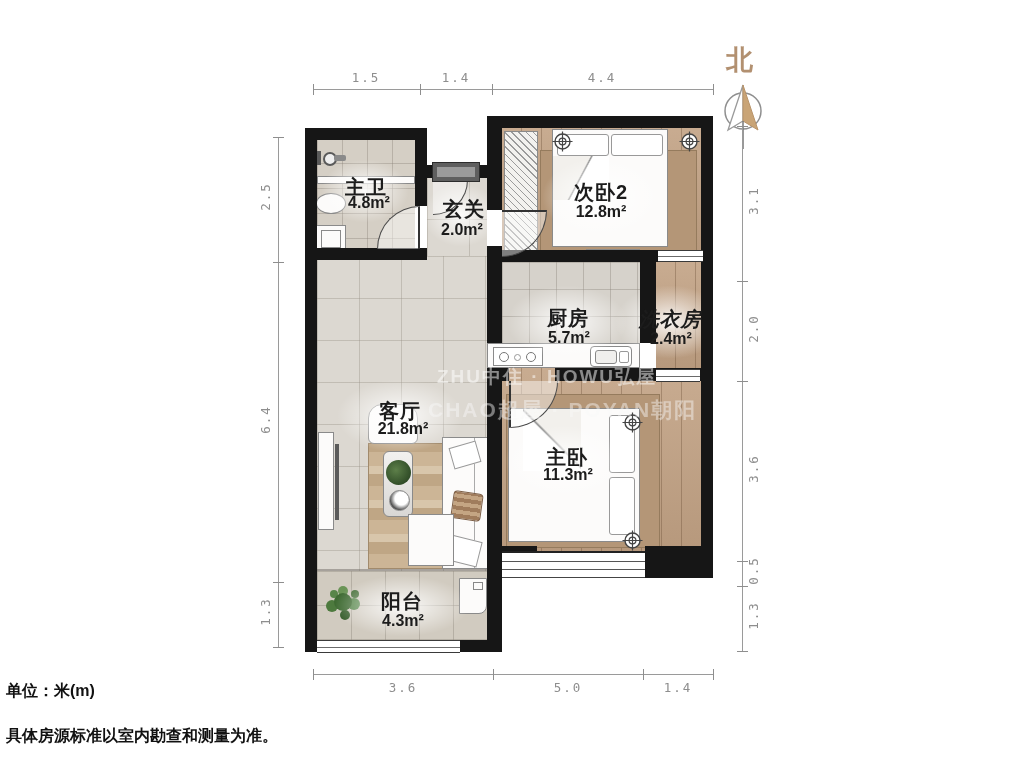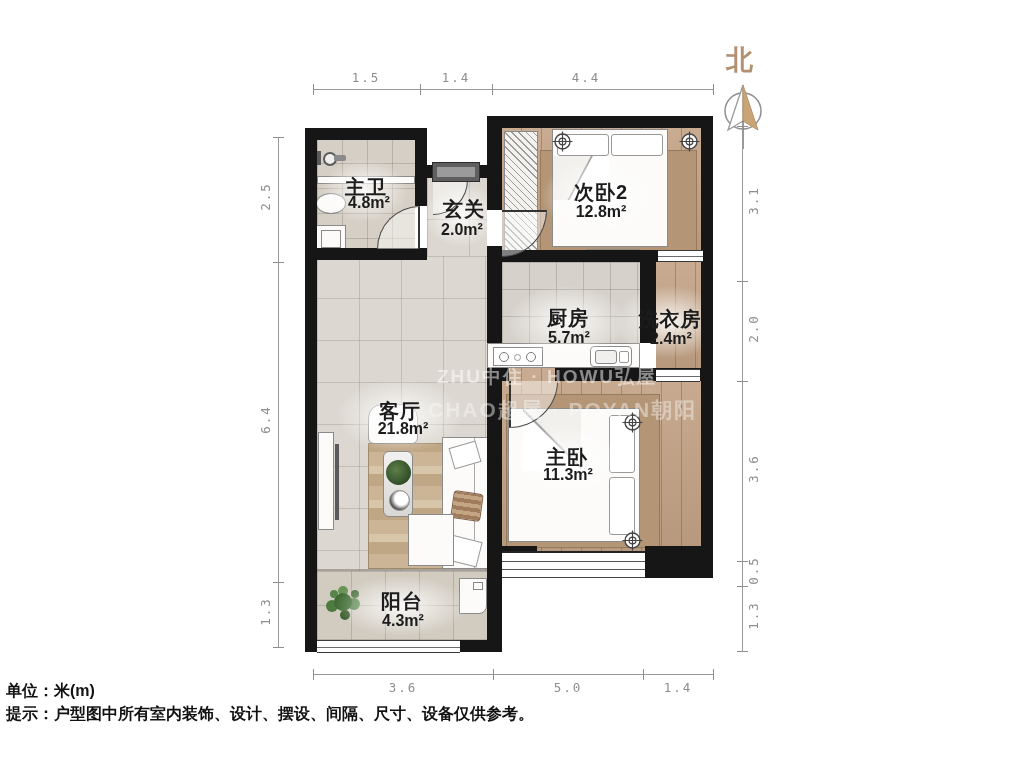--- a/index.html
+++ b/index.html
@@ -225,21 +225,21 @@
 
   <div class="rlabel rname" style="left:464px;top:196px;">玄关</div>
   <div class="rlabel rarea" style="left:462px;top:221px;">2.0m²</div>
 
   <div class="rlabel rname" style="left:601px;top:179px;">次卧2</div>
   <div class="rlabel rarea" style="left:601px;top:203px;">12.8m²</div>
 
   <div class="rlabel rname" style="left:568px;top:305px;">厨房</div>
   <div class="rlabel rarea" style="left:569px;top:329px;">5.7m²</div>
 
-  <div class="rlabel rname" style="left:670px;top:306px;">洗衣房</div>
+  <div class="rlabel rname" style="left:670px;top:306px;font-style:italic;">洗衣房</div>
   <div class="rlabel rarea" style="left:671px;top:330px;">2.4m²</div>
 
   <div class="rlabel rname" style="left:400px;top:398px;">客厅</div>
   <div class="rlabel rarea" style="left:403px;top:420px;">21.8m²</div>
 
   <div class="rlabel rname" style="left:567px;top:444px;">主卧</div>
   <div class="rlabel rarea" style="left:568px;top:466px;">11.3m²</div>
 
   <div class="rlabel rname" style="left:402px;top:588px;">阳台</div>
   <div class="rlabel rarea" style="left:403px;top:612px;">4.3m²</div>
@@ -252,21 +252,21 @@
     <line x1="25" y1="39" x2="25" y2="67" stroke="#777" stroke-width="1.5"></line>
   </svg>
 
   <div class="dimline" style="left:313px;top:89px;width:400px;height:1px;"></div>
   <div class="tick" style="left:313px;top:84px;width:1px;height:11px;"></div>
   <div class="tick" style="left:420px;top:84px;width:1px;height:11px;"></div>
   <div class="tick" style="left:492px;top:84px;width:1px;height:11px;"></div>
   <div class="tick" style="left:713px;top:84px;width:1px;height:11px;"></div>
   <div class="dim h" style="left:366px;top:70px;">1.5</div>
   <div class="dim h" style="left:456px;top:70px;">1.4</div>
-  <div class="dim h" style="left:586px;top:70px;">4.4</div>
+  <div class="dim h" style="left:602px;top:70px;">4.4</div>
 
   <div class="dimline" style="left:313px;top:674px;width:400px;height:1px;"></div>
   <div class="tick" style="left:313px;top:669px;width:1px;height:11px;"></div>
   <div class="tick" style="left:493px;top:669px;width:1px;height:11px;"></div>
   <div class="tick" style="left:643px;top:669px;width:1px;height:11px;"></div>
   <div class="tick" style="left:713px;top:669px;width:1px;height:11px;"></div>
   <div class="dim h" style="left:403px;top:680px;">3.6</div>
   <div class="dim h" style="left:568px;top:680px;">5.0</div>
   <div class="dim h" style="left:678px;top:680px;">1.4</div>
 
@@ -286,15 +286,15 @@
   <div class="tick" style="left:737px;top:561px;width:11px;height:1px;"></div>
   <div class="tick" style="left:737px;top:586px;width:11px;height:1px;"></div>
   <div class="tick" style="left:737px;top:651px;width:11px;height:1px;"></div>
   <div class="dim v" style="left:736px;top:193px;">3.1</div>
   <div class="dim v" style="left:736px;top:321px;">2.0</div>
   <div class="dim v" style="left:736px;top:461px;">3.6</div>
   <div class="dim v" style="left:736px;top:563px;">0.5</div>
   <div class="dim v" style="left:736px;top:608px;">1.3</div>
 
   <div class="foot" style="top:681px;">单位：米(m)</div>
-  <div class="foot" style="top:704px;">提示：户型图中所有室内装饰、设计、摆设、间隔、尺寸、设备仅供参考。</div>
+  <div class="foot" style="top:726px;">具体房源标准以室内勘查和测量为准。</div>
 
 </div>
 
 </body></html>

